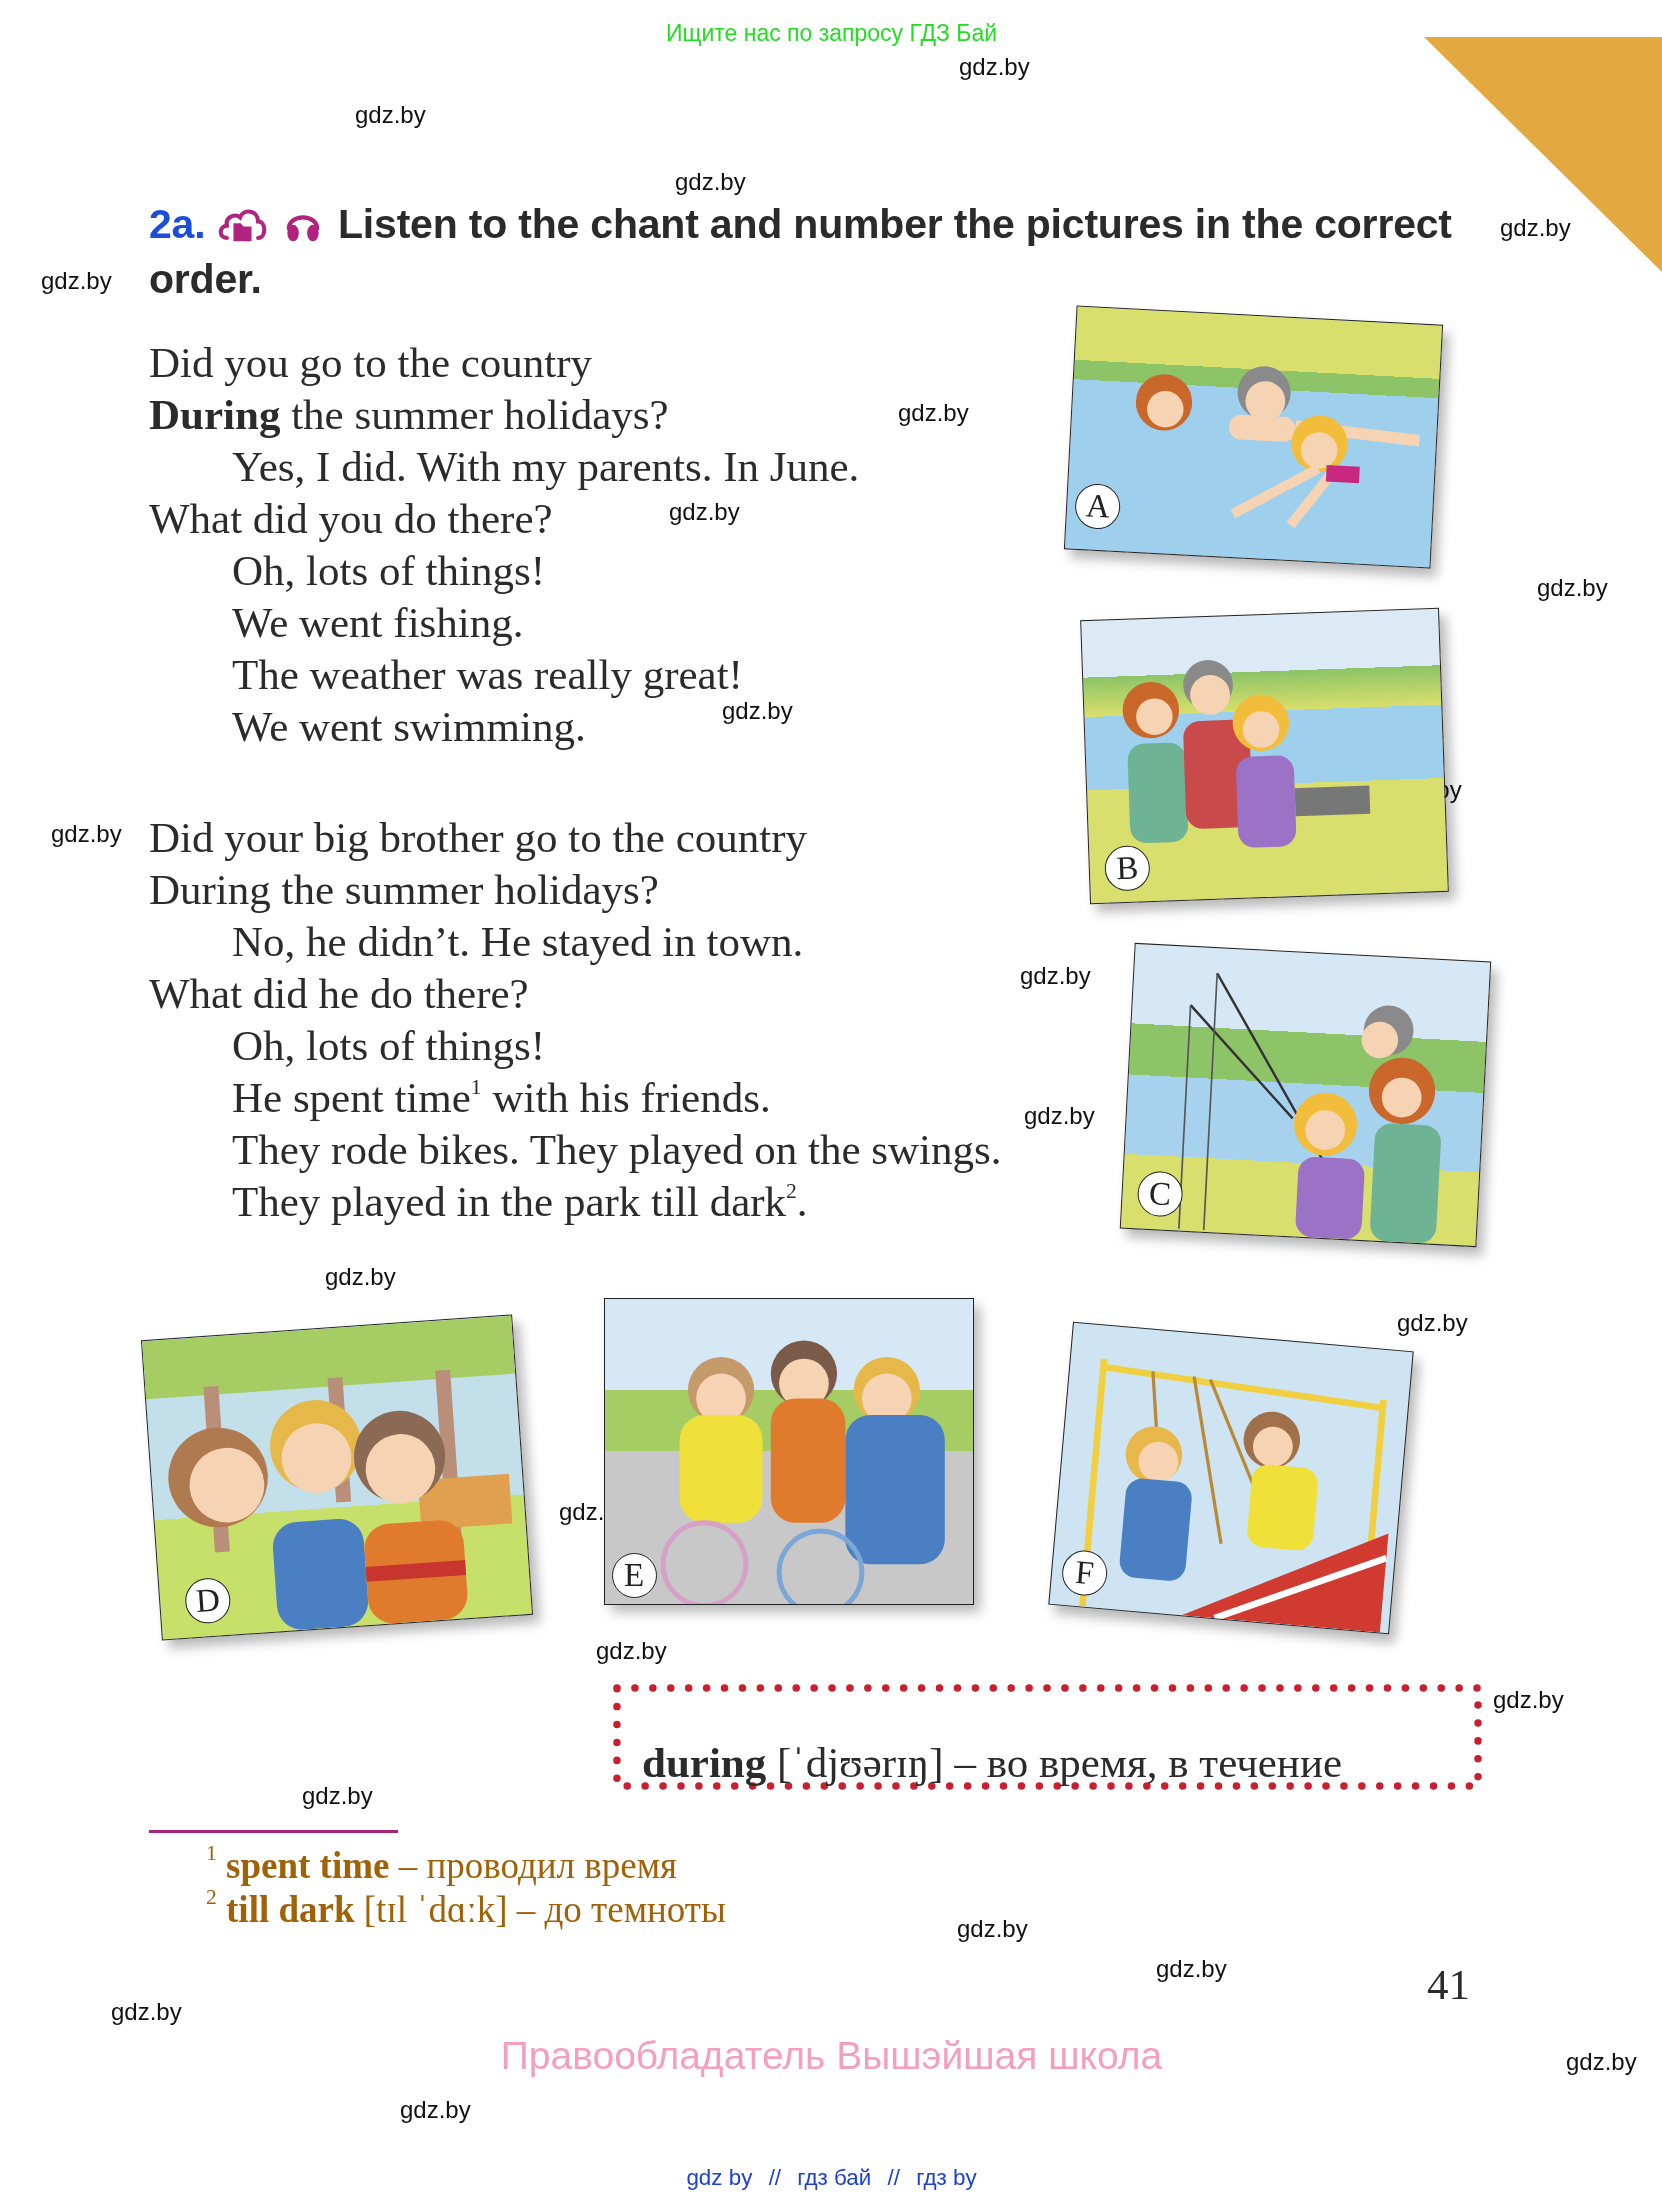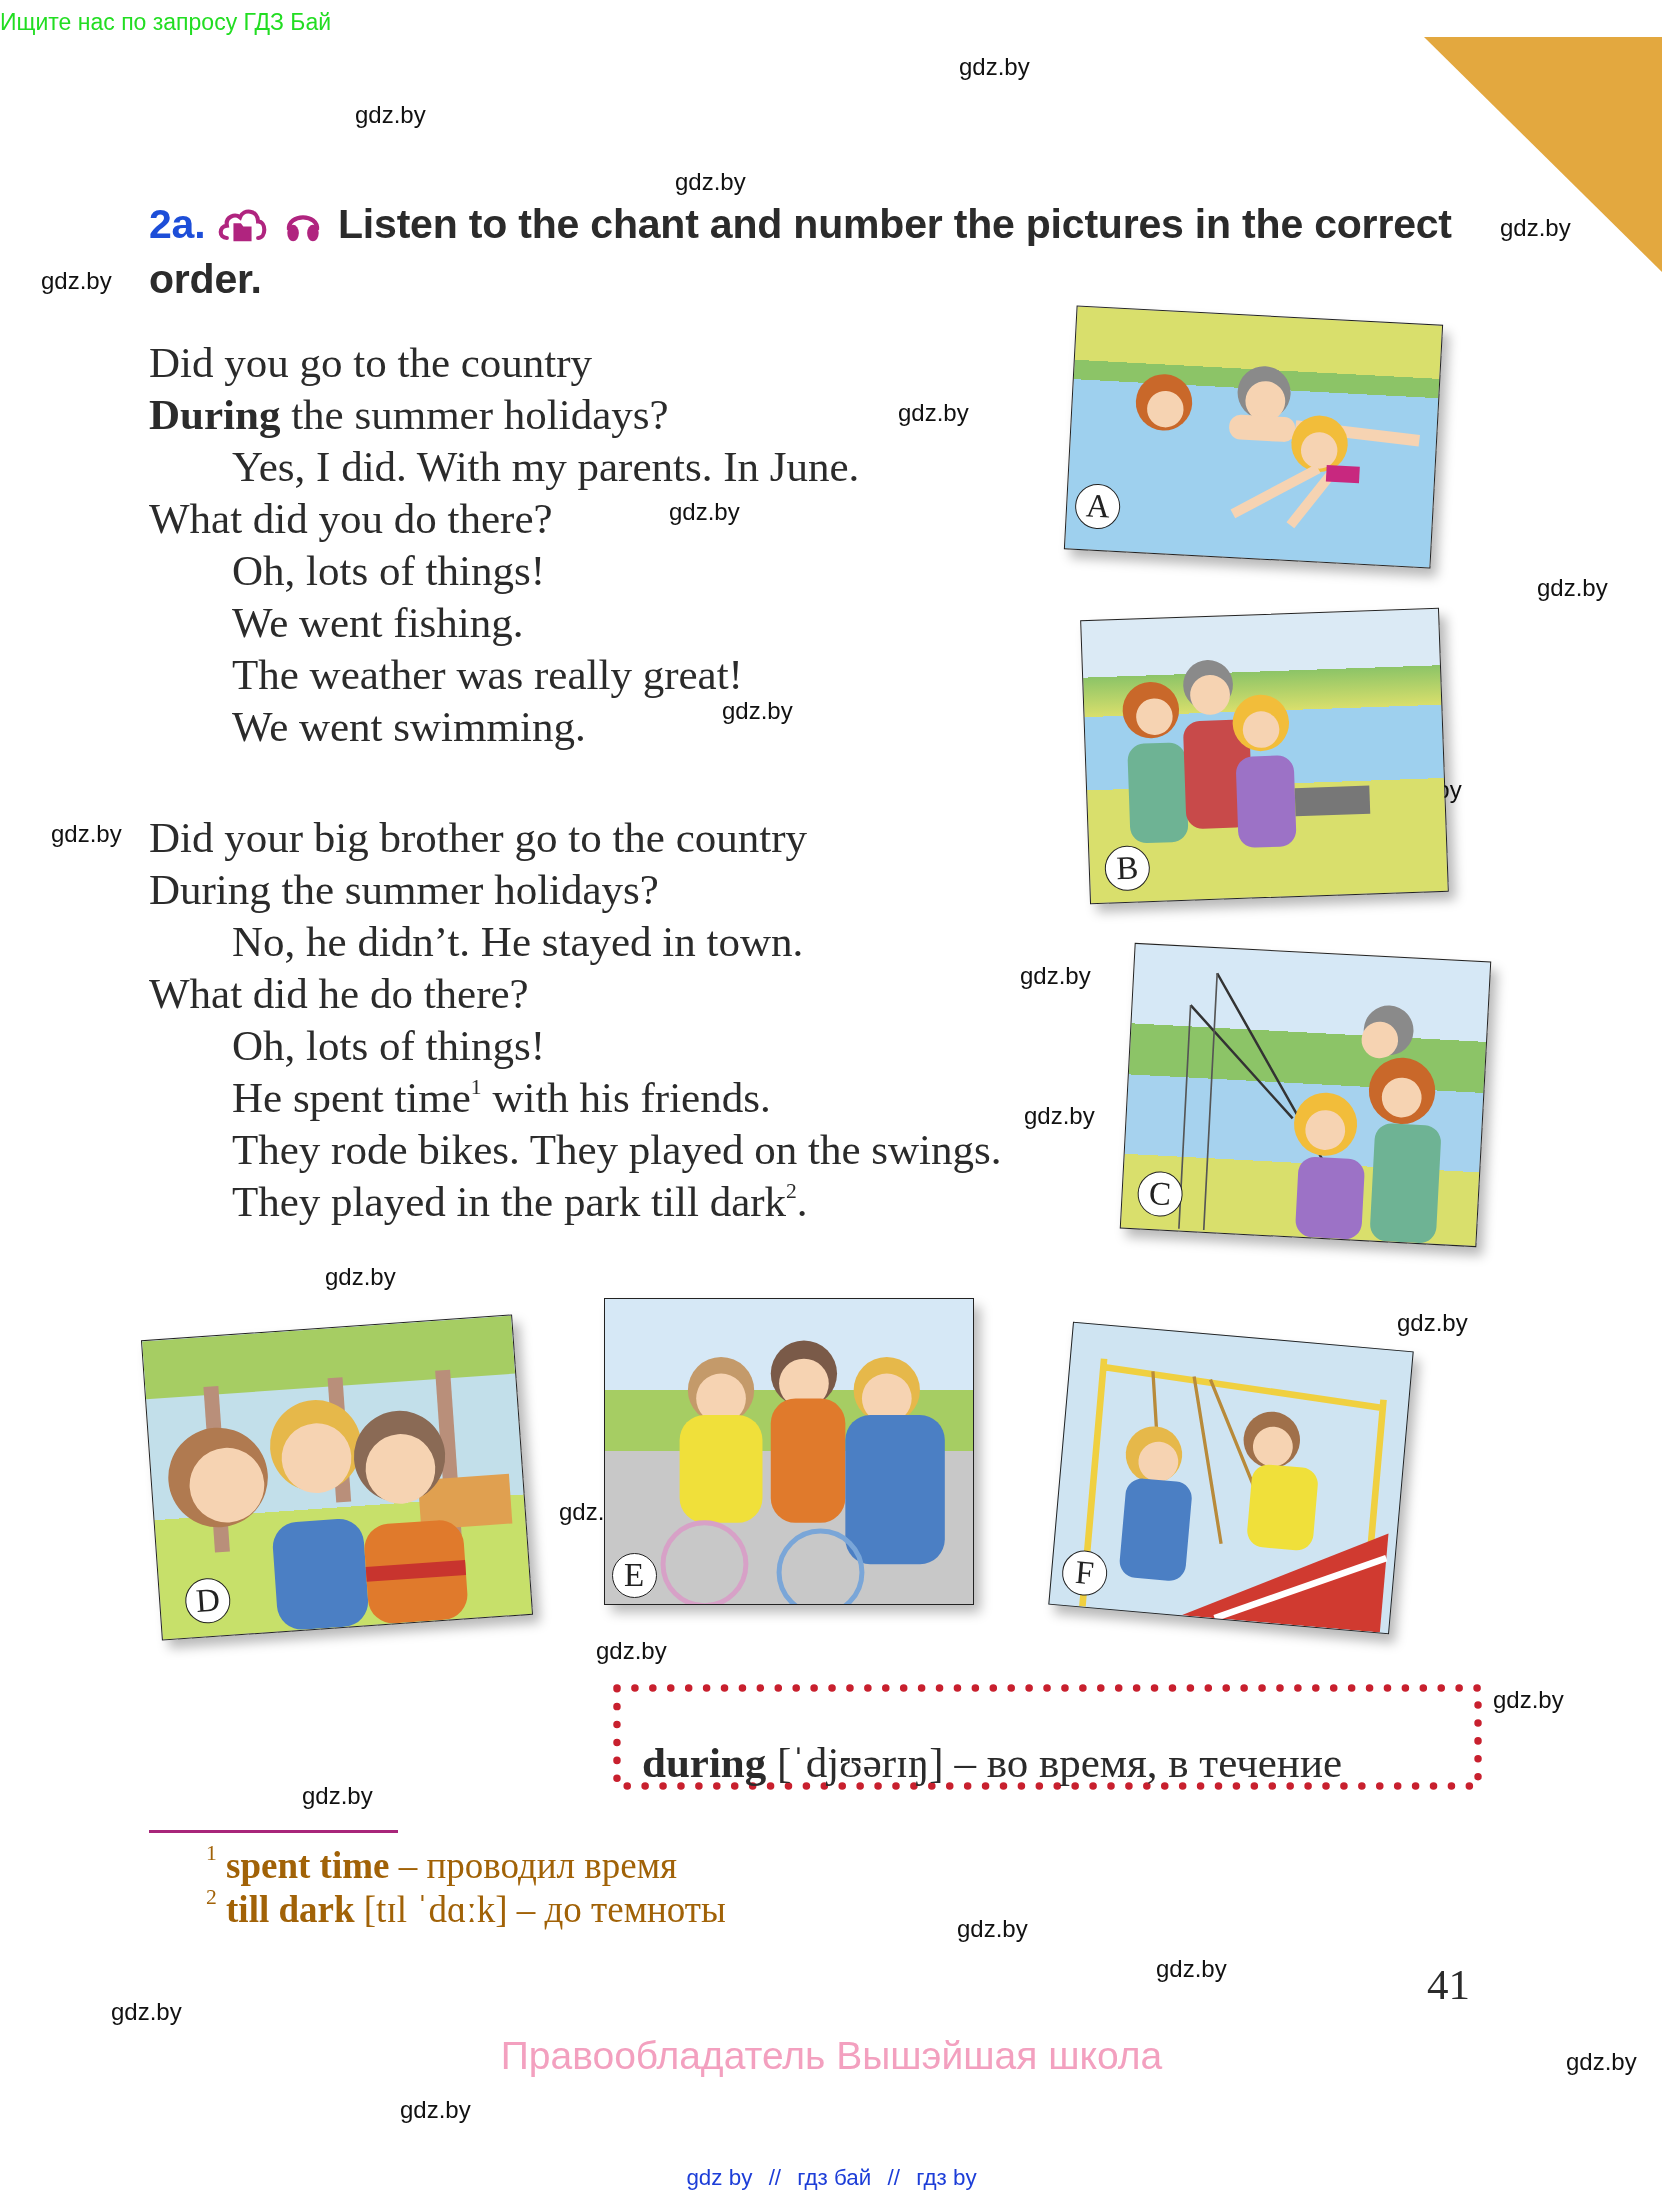--- a/index.html
+++ b/index.html
@@ -1,19 +1,19 @@
 <!DOCTYPE html>
 <html style="font-size:13.3px"><head>
 <meta charset="utf-8">
 <style>
   html, body { margin:0; padding:0; background:#ffffff; }
   body { width:1663px; height:2205px; position:relative; overflow:hidden; font-family:"Liberation Serif", serif; color:#2b2b2b; }
   .abs { position:absolute; }
   .wm { position:absolute; font-family:"Liberation Sans", sans-serif; font-size:24px; color:#111; white-space:nowrap; }
-  .top-banner { position:absolute; top:9px; left:0; width:1663px; text-align:left; font-family:"Liberation Sans", sans-serif; font-size:23px; color:#22dd22; }
+  .top-banner { position:absolute; top:20px; left:0; width:1663px; text-align:center; font-family:"Liberation Sans", sans-serif; font-size:23px; color:#22dd22; }
   .corner { position:absolute; top:37px; left:1424px; width:0; height:0; border-top:236px solid #e3a83f; border-left:239px solid transparent; }
   .heading { position:absolute; left:149px; top:199px; width:1344px; font-family:"Liberation Sans", sans-serif; font-weight:bold; font-size:41px; line-height:50px; color:#2b2b2b; letter-spacing:-0.2px; }
   .heading .num { color:#1d4ed8;margin-top:8px; }
   .heading .ic { display:inline-block; vertical-align:-5px; margin-right:5px; }
   .chant { position:absolute; left:149px; font-size:43px; line-height:52px; white-space:nowrap; color:#2b2b2b; }
   .chant .line { height:52px; }
   .chant .ind { padding-left:83px; }
   .chant b { font-weight:bold; }
   sup { font-size:21.6px; vertical-align:18px; line-height:0; }
   .pic { position:absolute; box-shadow:6.6px 8.3px 11.6px rgba(0,0,0,0.28); border:1.7px solid #222; overflow:hidden; }

